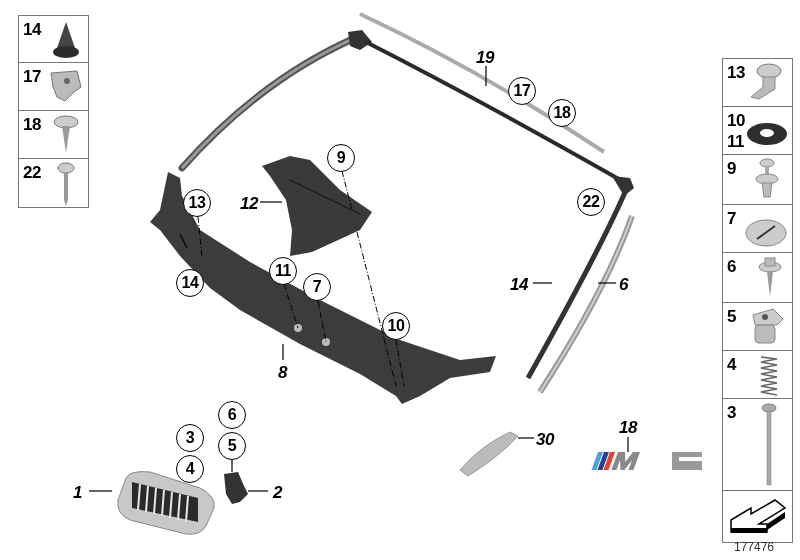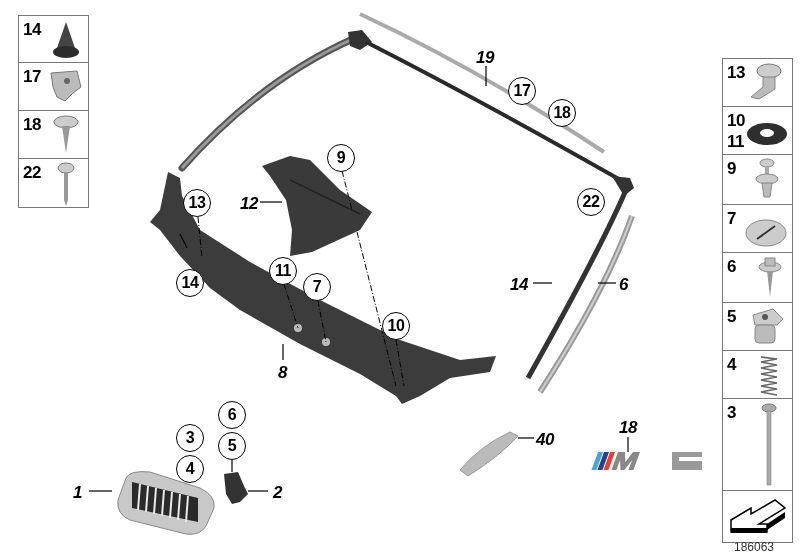--- a/index.html
+++ b/index.html
@@ -95,21 +95,21 @@
     <path d="M672,452 L702,452 L702,457 L679,457 L679,461 L702,461 L702,470 L672,470 Z" fill="#999"></path>
   </svg>
 
   <div class="lbl" style="left:73px;top:484px">1</div>
   <div class="lbl" style="left:273px;top:484px">2</div>
   <div class="lbl" style="left:278px;top:364px">8</div>
   <div class="lbl" style="left:240px;top:195px">12</div>
   <div class="lbl" style="left:510px;top:276px">14</div>
   <div class="lbl" style="left:619px;top:276px">6</div>
   <div class="lbl" style="left:476px;top:49px">19</div>
-  <div class="lbl" style="left:536px;top:431px">40</div>
+  <div class="lbl" style="left:536px;top:431px">30</div>
   <div class="lbl" style="left:619px;top:419px">18</div>
 
   <div class="circ" style="left:327px;top:144px">9</div>
   <div class="circ" style="left:183px;top:189px">13</div>
   <div class="circ" style="left:176px;top:269px">14</div>
   <div class="circ" style="left:269px;top:257px">11</div>
   <div class="circ" style="left:303px;top:273px">7</div>
   <div class="circ" style="left:382px;top:312px">10</div>
   <div class="circ" style="left:508px;top:77px">17</div>
   <div class="circ" style="left:548px;top:99px">18</div>
@@ -214,14 +214,14 @@
     </div>
     <div class="cell" style="top:432px;height:51px">
       <svg width="62" height="44" style="left:4px;top:3px">
         <path d="M4,26 L24,14 L24,20 L48,6 L58,14 L32,30 L40,30 L40,38 L4,38 Z" fill="#fff" stroke="#000" stroke-width="1.5"></path>
         <rect x="4" y="34" width="36" height="5" fill="#000"></rect>
         <path d="M40,30 L58,18 L58,24 L40,36 Z" fill="#000"></path>
       </svg>
     </div>
   </div>
 
-  <div class="footer-id">186063</div>
+  <div class="footer-id">177476</div>
 </div>
 
 </body></html>

